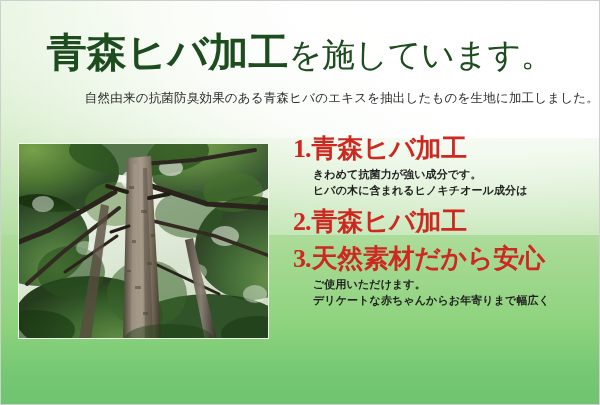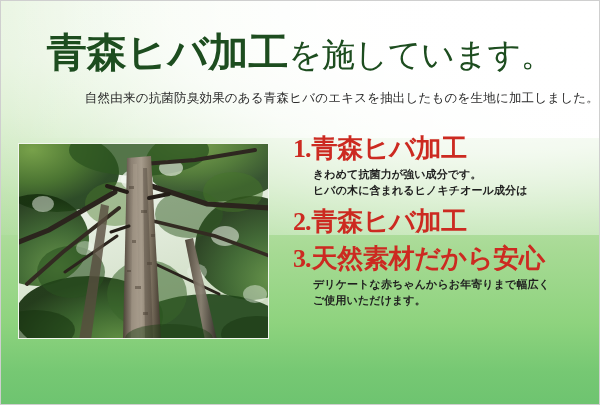--- a/index.html
+++ b/index.html
@@ -284,21 +284,21 @@
         <div class="point-head">
           <span class="num">2.</span><span>青森ヒバ加工</span>
         </div>
       </div>
 
       <div class="point">
         <div class="point-head">
           <span class="num">3.</span><span>天然素材だから安心</span>
         </div>
         <div class="point-body">
+          <div>ご使用いただけます。</div>
           <div>デリケートな赤ちゃんからお年寄りまで幅広く</div>
-          <div>ご使用いただけます。</div>
         </div>
       </div>
 
     </div>
 
   </div>
 </div>
 
 </body></html>

